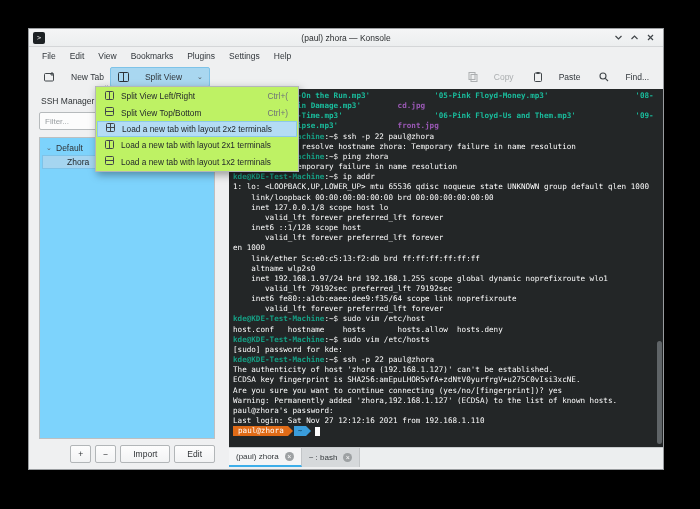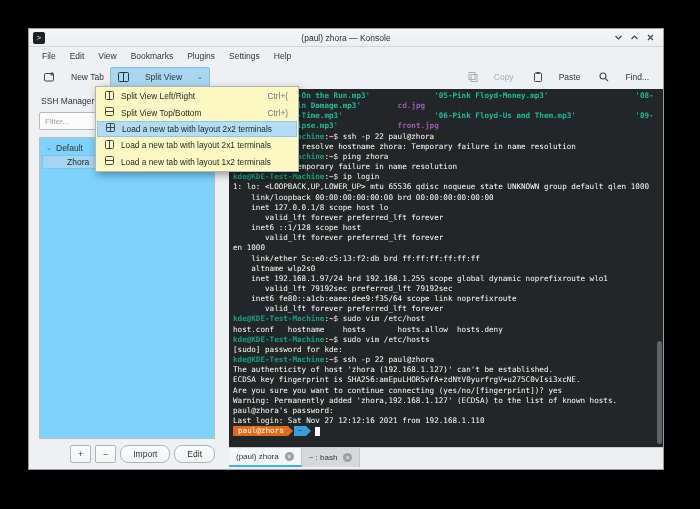--- a/index.html
+++ b/index.html
@@ -38,21 +38,21 @@
   .filter::placeholder{color:#9ba0a3;}
   .tree{flex:1;background:#7dd3fc;border:1px solid #bcbfc1;margin-top:7px;padding:3px 2px;overflow:hidden;}
   .tree-row{display:flex;align-items:center;font-size:8.5px;color:#2e3235;height:14px;padding-left:4px;}
   .tree-exp{font-size:7px;color:#5a6065;width:10px;}
   .tree-child{padding-left:24px;height:14px;display:flex;align-items:center;font-size:8.5px;color:#23282b;}
   .tree-child.selected{background:#a5d5f0;border:1px solid #7ec3e8;width:70%;}
   .sb-buttons{display:flex;gap:4px;margin-top:6px;justify-content:flex-end;}
   .sbtn{background:linear-gradient(#fdfdfd,#f2f3f4);border:1px solid #b2b6b8;border-radius:2px;
     font-size:8.5px;color:#2e3235;height:18px;display:flex;align-items:center;justify-content:center;}
   .sbtn.sq{width:21px;}
-  .sbtn.wide{padding:1px 12px;border-radius:8px;}
+  .sbtn.wide{padding:1px 12px;}
   .splitter{width:6px;flex:0 0 auto;}
   
   .termcol{flex:1;display:flex;flex-direction:column;min-width:0;}
   .terminal{position:relative;height:358px;background:var(--termbg);overflow:hidden;
     padding:2px 0 0 4px;flex:0 0 auto;}
   .tl{font-family:"DejaVu Sans Mono","Liberation Mono",monospace;font-size:7.6px;line-height:10.15px;
     white-space:pre;color:var(--termfg);}
   .c-plain{color:var(--termfg);}
   .c-cyan{color:var(--cyan);font-weight:bold;}
   .c-green{color:var(--green);font-weight:bold;}
@@ -69,21 +69,21 @@
   .scrollthumb{position:absolute;right:1px;top:252px;width:5px;height:103px;background:#5f6467;border-radius:3px;}
   
   .tabbar{height:20px;background:#eceeef;border-top:1px solid #c9ccce;display:flex;flex:0 0 auto;}
   .tab{display:flex;align-items:center;gap:6px;font-size:8px;color:#33383b;padding:0 7px;
     border-right:1px solid #c2c5c7;background:#d6d9db;position:relative;}
   .tab.active{background:#f4f5f6;border-bottom:2px solid var(--accent);}
   .tabclose{width:9px;height:9px;border-radius:50%;background:#9da1a3;color:#fff;font-size:7px;
     line-height:9px;text-align:center;}
   .bottomstrip{flex:1;}
   
-  .dropdown{position:absolute;left:66px;top:57px;width:204px;background:#fef9c3;
+  .dropdown{position:absolute;left:66px;top:57px;width:204px;background:#bef264;
     border:1px solid #b3b6b8;box-shadow:2px 3px 8px rgba(0,0,0,.35);padding:1px;z-index:5;}
   .ditem{display:flex;align-items:center;gap:6px;height:16.4px;padding:0 5px 0 7px;font-size:8.3px;color:#23282b;}
   .ditem.hl{background:#b4dcf4;border:1px solid #8cc8ea;border-radius:0;}
   .ditem .dshort{margin-left:auto;color:#6e7377;padding-right:4px;}
   .ditem svg{flex:0 0 auto;}
 </style>
 </head>
 <body>
 
 <div class="stage">
@@ -199,21 +199,21 @@
       <div class="termcol">
         <div class="terminal" id="terminal">
             <div class="tl"><span class="c-cyan">'03-Pink Floyd-On the Run.mp3'</span><span class="c-plain">              </span><span class="c-cyan">'05-Pink Floyd-Money.mp3'</span><span class="c-plain">                   </span><span class="c-cyan">'08-</span></div>
             <div class="tl"><span class="c-cyan">Pink Floyd-Brain Damage.mp3'</span><span class="c-plain">        </span><span class="c-purple">cd.jpg</span></div>
             <div class="tl"><span class="c-cyan">'04-Pink Floyd-Time.mp3'</span><span class="c-plain">                    </span><span class="c-cyan">'06-Pink Floyd-Us and Them.mp3'</span><span class="c-plain">             </span><span class="c-cyan">'09-</span></div>
             <div class="tl"><span class="c-cyan">Pink Floyd-Eclipse.mp3'</span><span class="c-plain">             </span><span class="c-purple">front.jpg</span></div>
             <div class="tl"><span class="c-green">kde@KDE-Test-Machine</span><span class="c-plain">:~$ ssh -p 22 paul@zhora</span></div>
             <div class="tl"><span class="c-plain">ssh: Could not resolve hostname zhora: Temporary failure in name resolution</span></div>
             <div class="tl"><span class="c-green">kde@KDE-Test-Machine</span><span class="c-plain">:~$ ping zhora</span></div>
             <div class="tl"><span class="c-plain">ping: zhora: Temporary failure in name resolution</span></div>
-            <div class="tl"><span class="c-green">kde@KDE-Test-Machine</span><span class="c-plain">:~$ ip login</span></div>
+            <div class="tl"><span class="c-green">kde@KDE-Test-Machine</span><span class="c-plain">:~$ ip addr</span></div>
             <div class="tl"><span class="c-plain">1: lo: &lt;LOOPBACK,UP,LOWER_UP&gt; mtu 65536 qdisc noqueue state UNKNOWN group default qlen 1000</span></div>
             <div class="tl"><span class="c-plain">    link/loopback 00:00:00:00:00:00 brd 00:00:00:00:00:00</span></div>
             <div class="tl"><span class="c-plain">    inet 127.0.0.1/8 scope host lo</span></div>
             <div class="tl"><span class="c-plain">       valid_lft forever preferred_lft forever</span></div>
             <div class="tl"><span class="c-plain">    inet6 ::1/128 scope host</span></div>
             <div class="tl"><span class="c-plain">       valid_lft forever preferred_lft forever</span></div>
             <div class="tl"><span class="c-plain">en 1000</span></div>
             <div class="tl"><span class="c-plain">    link/ether 5c:e0:c5:13:f2:db brd ff:ff:ff:ff:ff:ff</span></div>
             <div class="tl"><span class="c-plain">    altname wlp2s0</span></div>
             <div class="tl"><span class="c-plain">    inet 192.168.1.97/24 brd 192.168.1.255 scope global dynamic noprefixroute wlo1</span></div>

